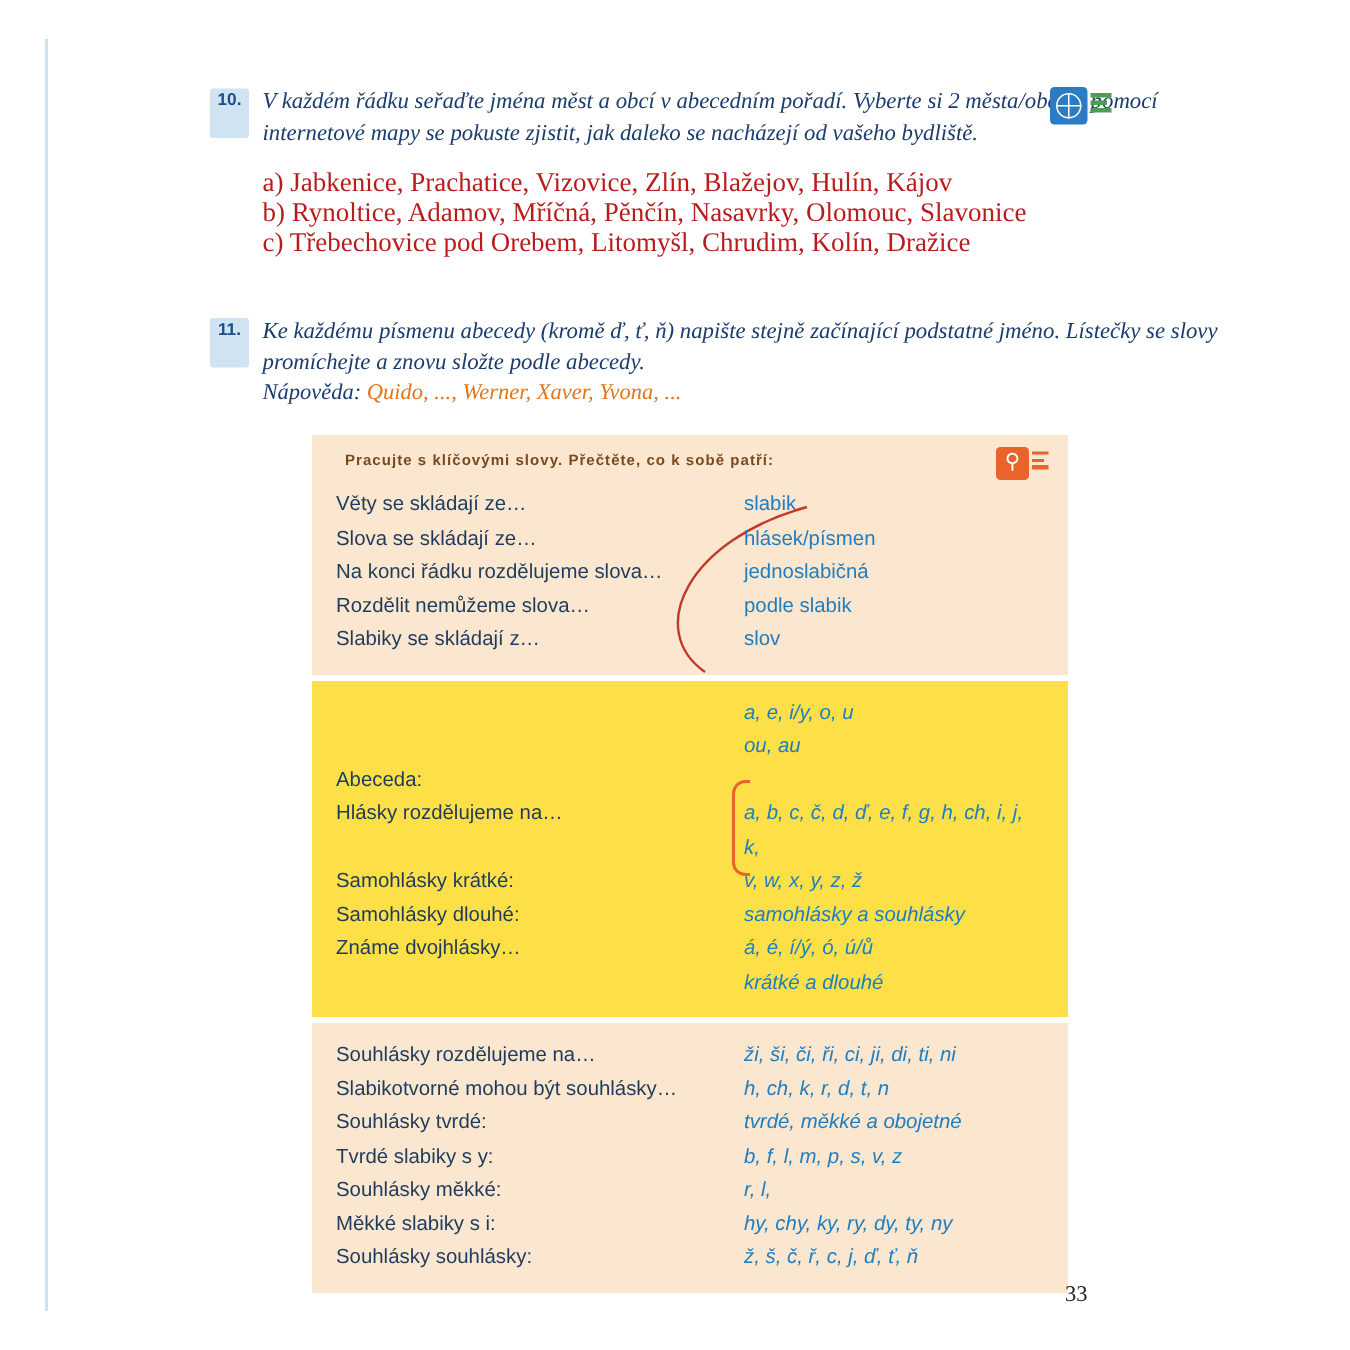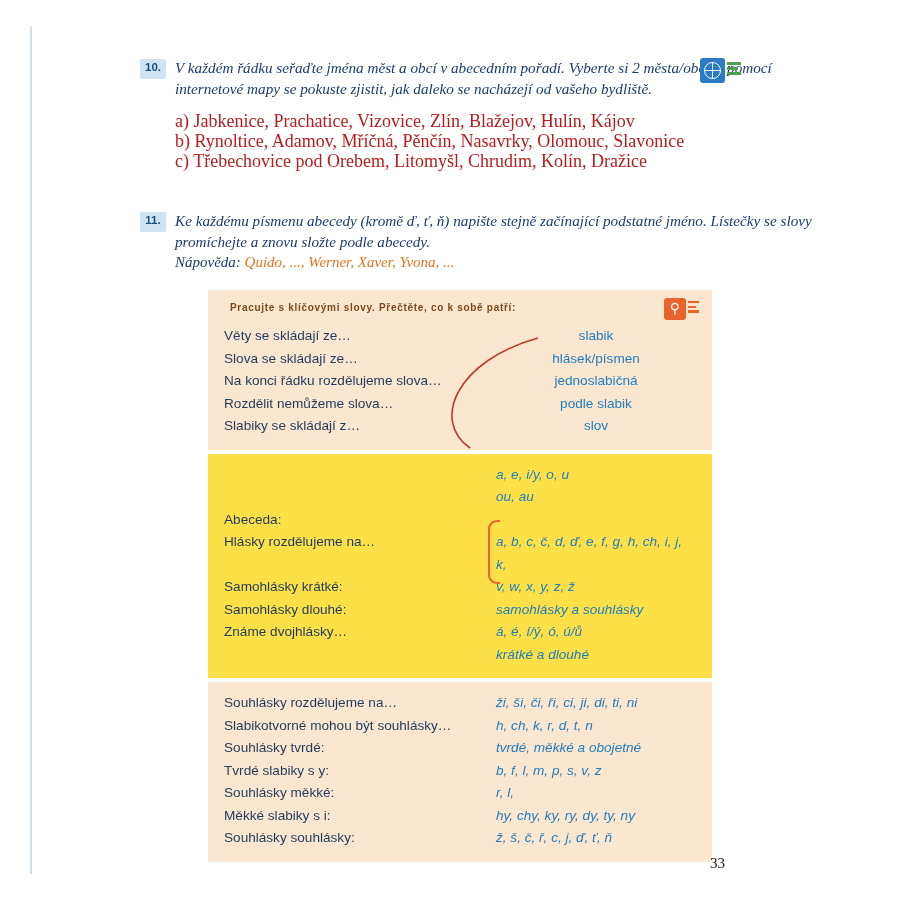--- a/index.html
+++ b/index.html
@@ -30,21 +30,21 @@
   .ex {
     position: absolute;
     left: 175px;
     width: 640px;
   }
   .ex-num {
     position: absolute;
     left: -35px;
     top: 1px;
     width: 26px;
-    height: 20px;
+    height: 33px;
     background: #cfe3f3;
     border-radius: 2px;
     color: #1a4f86;
     font-family: "Liberation Sans", sans-serif;
     font-size: 11.5px;
     font-weight: bold;
     text-align: center;
     line-height: 17px;
     letter-spacing: 0px;
   }
@@ -197,21 +197,21 @@
     font-size: 13.6px;
     color: #1f3b5c;
   }
   .row .val {
     flex: 1;
     font-family: "Liberation Sans", sans-serif;
     font-size: 13.6px;
     color: #1f7ec0;
     font-style: italic;
   }
-  .sec-a .row .val { font-style: normal; text-align: center; }
+  .sec-a .row .val { font-style: normal; }
 
   
   .vrow {
     font-family: "Liberation Sans", sans-serif;
     font-size: 13.6px;
     color: #1f7ec0;
     font-style: italic;
     line-height: 22.5px;
     margin-left: 272px;
   }

